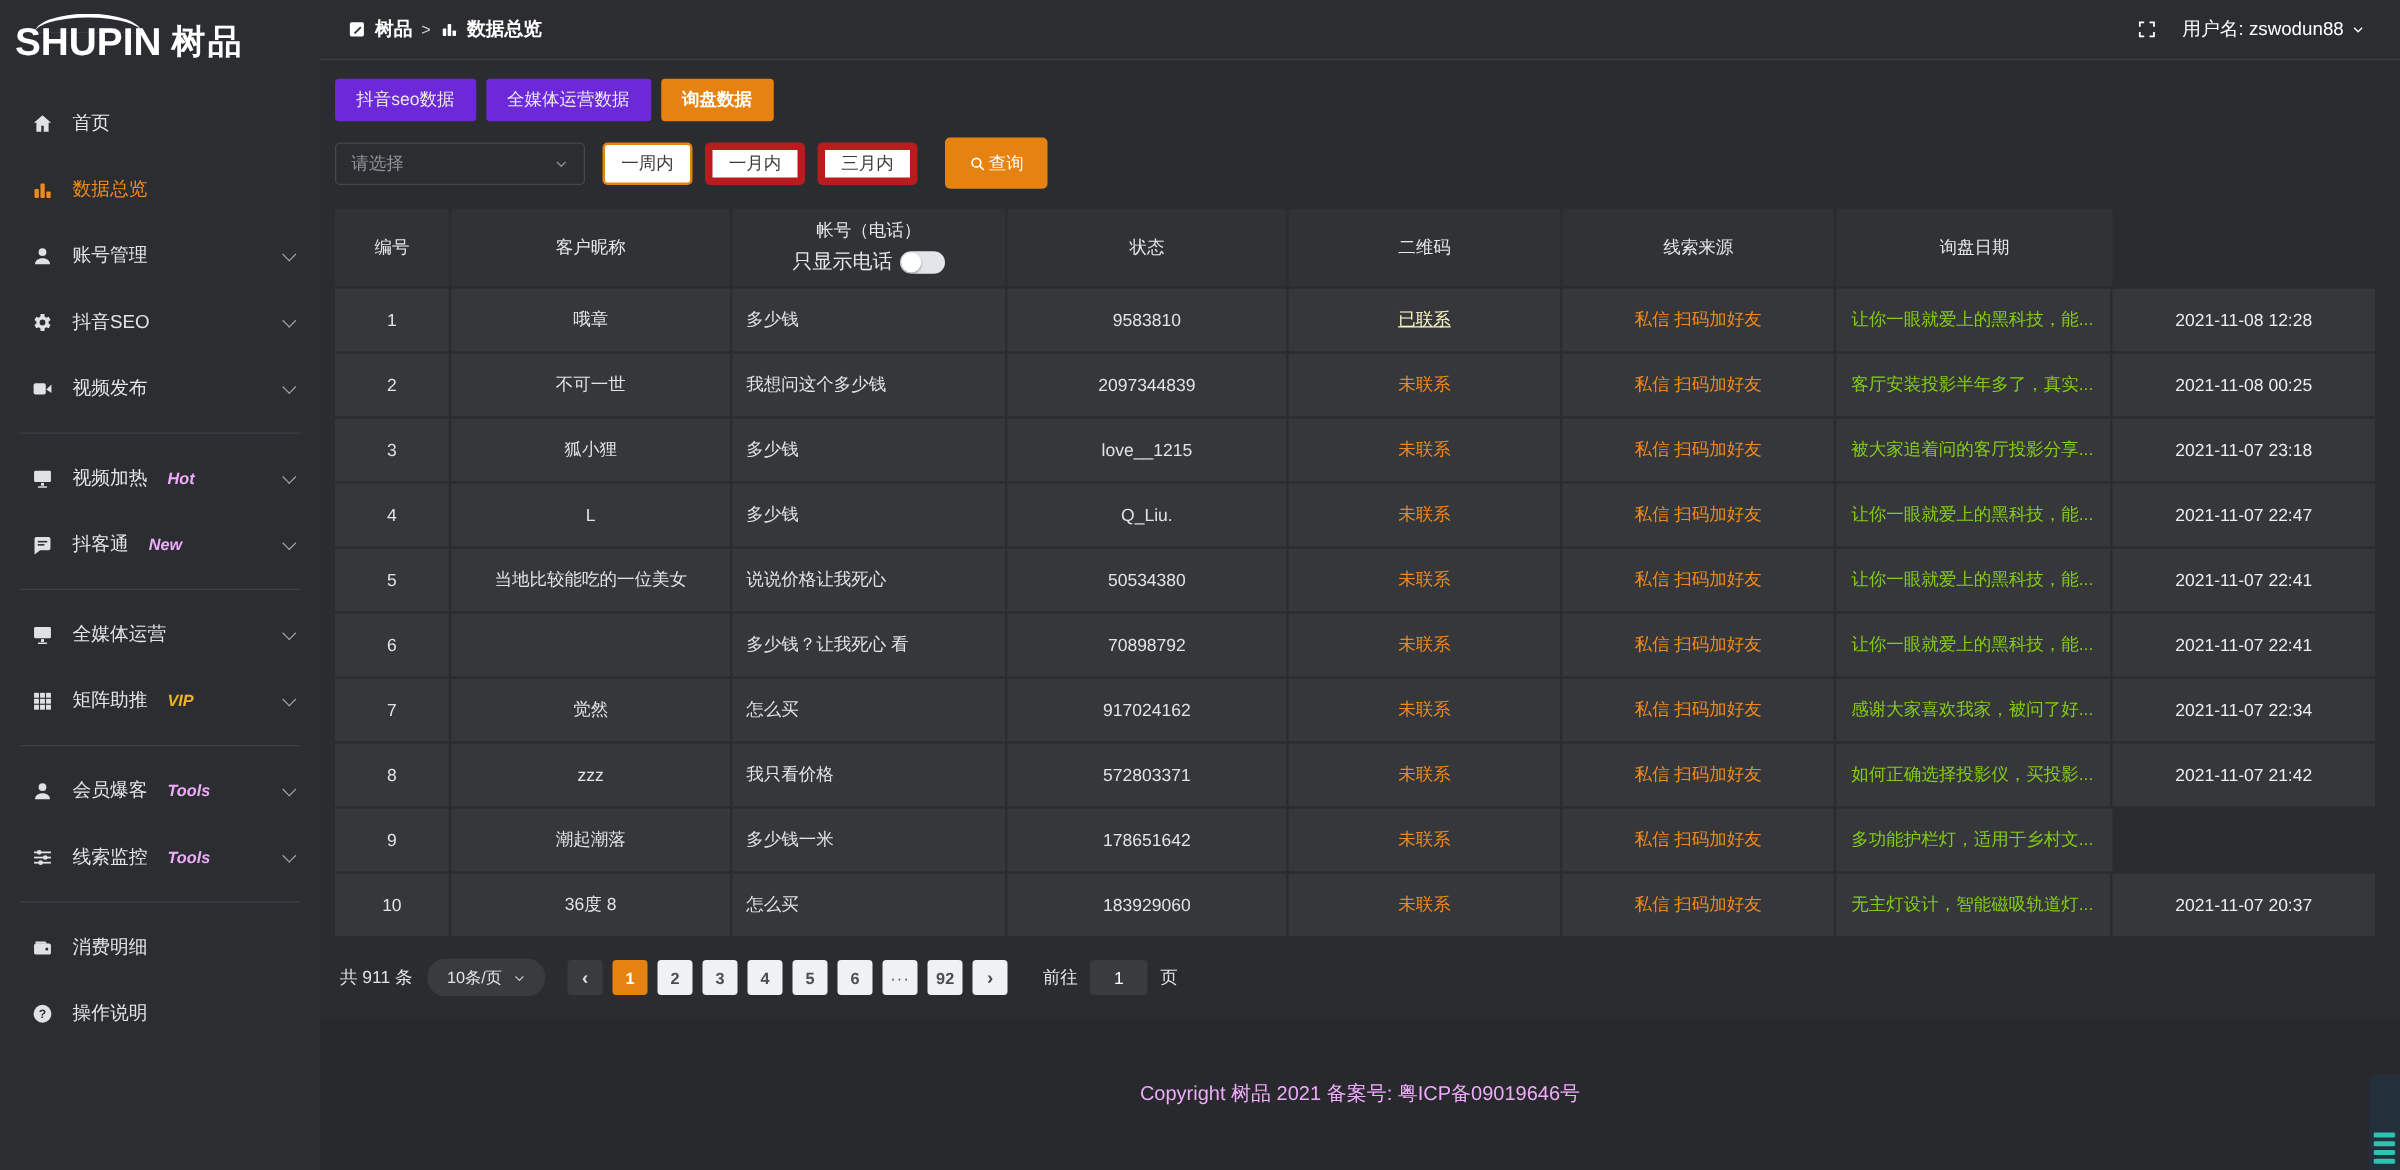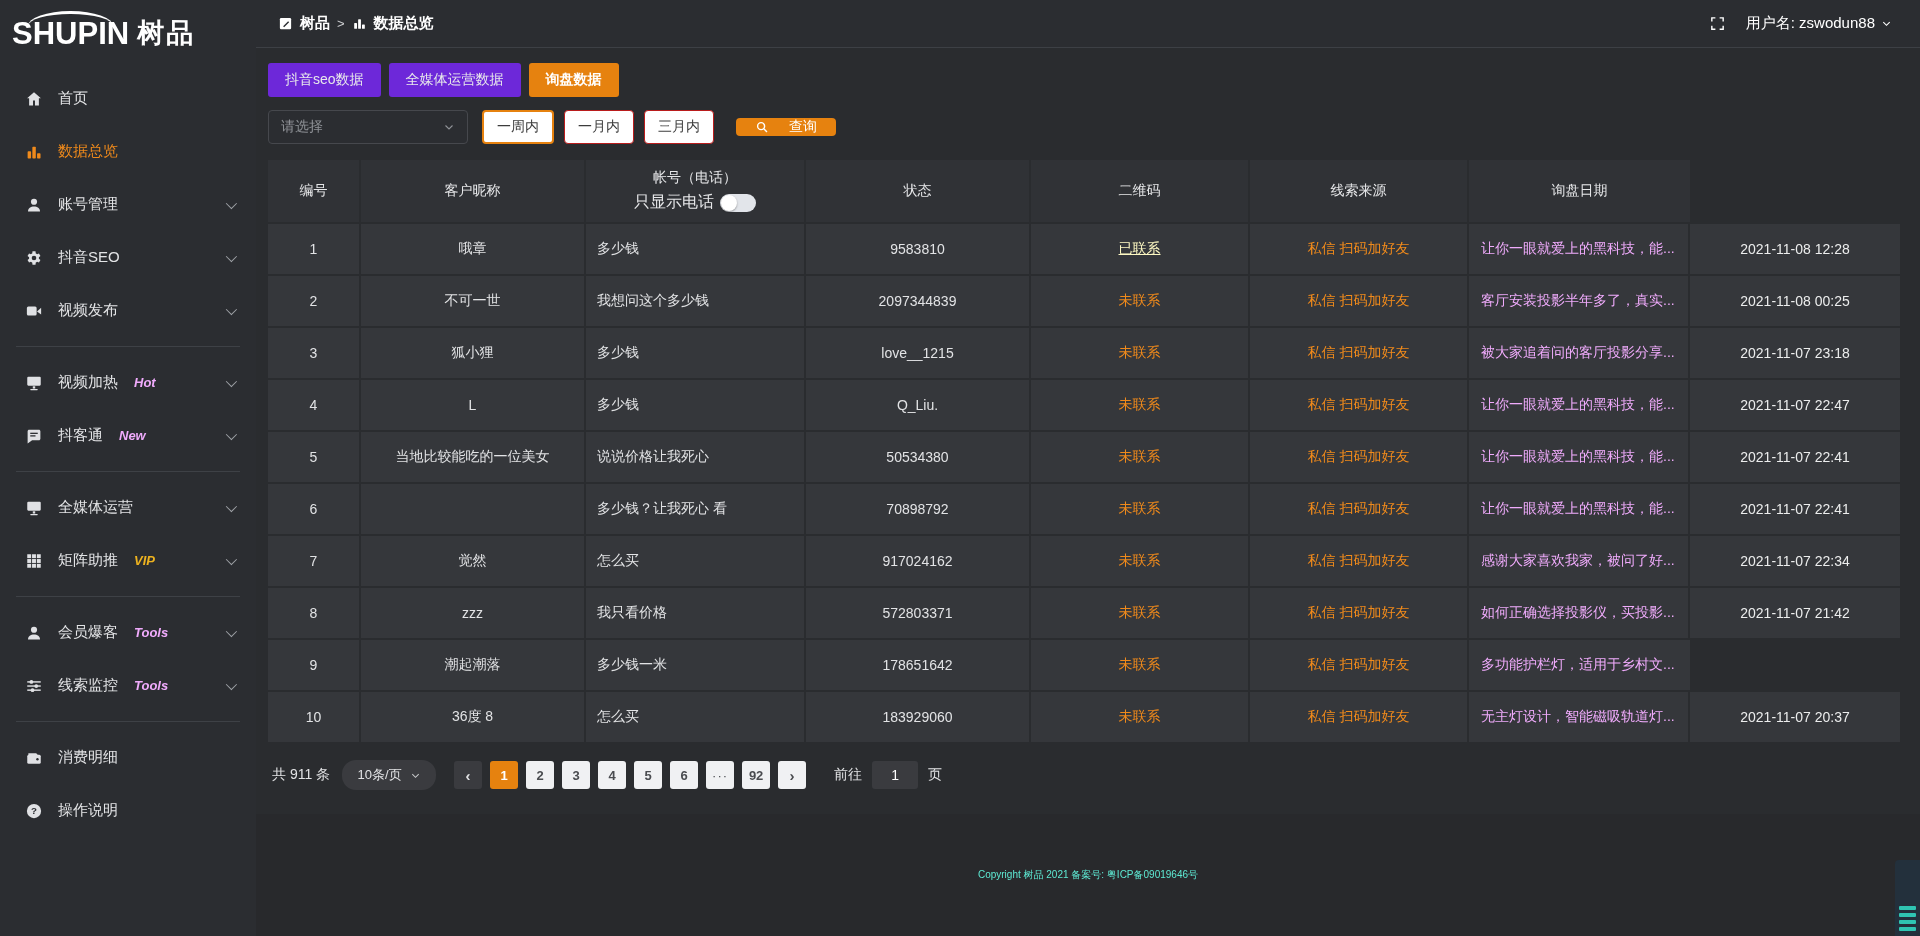--- a/index.html
+++ b/index.html
@@ -40,59 +40,59 @@
   .content { flex:1; padding:15px 22px 0 12px; }
 
   .tabs { display:flex; gap:8px; margin-bottom:13px; }
   .tab { height:34px; padding:0 17px; display:flex; align-items:center; background:#6d28d9; color:#e8e9eb; font-size:14px; border-radius:3px; cursor:pointer; }
   .tab.active { background:#e6820f; color:#fff; font-weight:600; }
 
   .filterbar { display:flex; align-items:center; margin-bottom:16px; }
   .select { width:200px; height:34px; border:1px solid #46484d; border-radius:4px; display:flex; align-items:center; padding:0 12px; color:#8f9297; font-size:14px; background:#2b2d31; cursor:pointer; }
   .select .sel-chev { margin-left:auto; }
   .period-group { display:flex; gap:10px; margin-left:14px; }
-  .period-btn { height:34px; min-width:64px; padding:0 13px; background:#fff; color:#3c3c3c; border:1px solid #b91c1c; border-radius:4px; display:flex; align-items:center; justify-content:center; font-size:14px; cursor:pointer; }
+  .period-btn { height:34px; min-width:64px; padding:0 13px; background:#fff; color:#3c3c3c; border:6px solid #b91c1c; border-radius:4px; display:flex; align-items:center; justify-content:center; font-size:14px; cursor:pointer; }
   .period-btn.selected { border:2px solid #e6820f; }
-  .search-btn { height:18px; padding:0 19px; background:#e6820f; color:#fff; border:none; border-radius:4px; display:flex; align-items:center; gap:20px; font-size:14px; margin-left:22px; cursor:pointer; }
+  .search-btn { height:41px; padding:0 19px; background:#e6820f; color:#fff; border:none; border-radius:4px; display:flex; align-items:center; gap:2px; font-size:14px; margin-left:22px; cursor:pointer; }
 
   
   .table { width:1632px; }
   .trow { display:grid; grid-template-columns:93px 225px 220px 225px 219px 219px 221px 210px; }
   .tcell { background:#35373b; height:52px; display:flex; align-items:center; justify-content:center;
     border-right:2px solid #2a2c2f; border-bottom:2px solid #2a2c2f; color:#e2e3e5; font-size:14px;
     overflow:hidden; white-space:nowrap; }
   .trow .tcell:last-child { border-right:none; }
   .thead .tcell { height:64px; background:#303236; font-size:14px; color:#e6e7e9; }
   .tcell.left { justify-content:flex-start; padding-left:11px; }
   .th-account { flex-direction:column; gap:5px; }
   .th-account .line2 { display:flex; align-items:center; gap:6px; font-size:16px; }
   .switch { width:36px; height:18px; border-radius:10px; background:#e2e5ea; position:relative; cursor:pointer; display:inline-block; }
   .switch::after { content:''; position:absolute; left:1px; top:1px; width:16px; height:16px; border-radius:50%; background:#fff; box-shadow:0 1px 2px rgba(0,0,0,.35); }
   .status.un { color:#f08a1b; }
   .status.ok { color:#fef9c3;text-decoration:underline; }
   .qr { color:#f08a1b; cursor:pointer; }
-  .source { color:#f0abfc; cursor:pointer; padding-left:12px; justify-content:flex-start; }
+  .source { color:#84cc16; cursor:pointer; padding-left:12px; justify-content:flex-start; }
   .date { color:#eceded; }
 
   
   .pager { display:flex; align-items:center; margin:16px 0 0 4px; gap:8px; font-size:14px; color:#e2e3e5; }
   .total-label { margin-right:4px; }
   .page-size { width:94px; height:30px; background:#3a3b3f; border-radius:14px; display:flex; align-items:center; justify-content:center; gap:8px; font-size:13px; cursor:pointer; }
   .pbtn { min-width:28px; height:28px; padding:0 4px; border-radius:3px; background:#f0f1f3; color:#4a4c50; display:flex; align-items:center; justify-content:center; font-size:13px; font-weight:700; cursor:pointer; }
   .pbtn.prev { background:#3a3b3f; color:#e0e1e3; font-size:15px; }
   .pbtn.next { font-size:15px; }
   .pbtn.active { background:#e6820f; color:#fff; }
   .pbtn.dots { letter-spacing:1px; font-weight:400; }
   .pager-pages { display:flex; gap:8px; margin-left:8px; }
   .jump { display:flex; align-items:center; gap:10px; margin-left:20px; }
   .jump-input { width:46px; height:28px; background:#3a3b3f; border:none; border-radius:3px; color:#fff; text-align:center; font-size:14px; font-family:inherit; }
 
   
   .footer { height:122px; background:#28292c; display:flex; align-items:center; justify-content:center; flex-shrink:0; }
-  .footer-text { color:#5eead4; font-size:10px; }
+  .footer-text { color:#f0abfc; font-size:16px; }
 
   
   .corner-widget { position:fixed; right:0; bottom:0; width:25px; height:76px; background:#23303c;
     border-radius:4px 0 0 0; display:flex; flex-direction:column; justify-content:flex-end; gap:3px; padding:4px 4px 5px; }
   .corner-widget .stripe { height:4px; width:100%; background:#2fc4b2; border-radius:1px; }
 </style>
 </head>
 <body>
 
 <div class="app">

